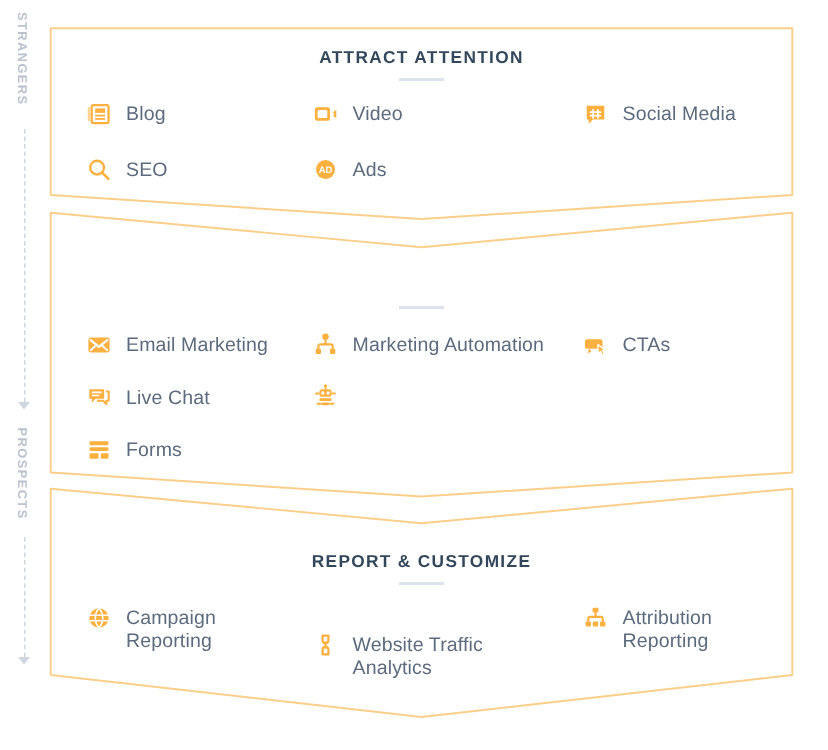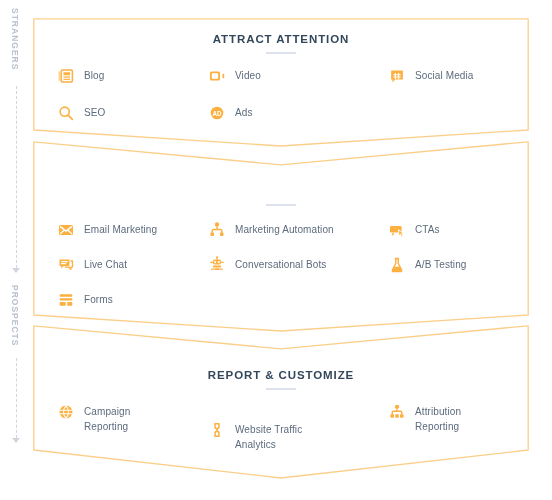--- a/index.html
+++ b/index.html
@@ -72,21 +72,21 @@
     gap:9px;
   }
   .item .ico{
     flex:0 0 auto;
     width:18px;height:18px;
     display:block;
     margin-top:-1px;
   }
   .item .lbl{
     color:#5c6b7d;
-    font-size:10px;
+    font-size:13px;
     line-height:15px;
     white-space:pre-line;
     letter-spacing:0.1px;
   }
 </style>
 </head>
 <body>
 
 <div id="stage">
 
@@ -212,30 +212,20 @@
                 <path d="M12 1.8v2.4" stroke="#fbb040" stroke-width="1.7" stroke-linecap="round"></path>
                 <circle cx="12" cy="1.6" r="1.4" fill="#fbb040"></circle>
                 <rect x="6.6" y="4.6" width="10.8" height="6.8" rx="2.4" fill="#fbb040"></rect>
                 <circle cx="9.6" cy="8" r="1.5" fill="#fff"></circle>
                 <circle cx="14.4" cy="8" r="1.5" fill="#fff"></circle>
                 <rect x="6.6" y="12.6" width="10.8" height="2.6" rx="1" fill="#fbb040"></rect>
                 <rect x="8.6" y="16.4" width="6.8" height="2.4" rx="1" fill="#fbb040"></rect>
                 <path d="M3.6 8.4h2.2M18.2 8.4h2.2M4.9 17.6h3M16.1 17.6h3" stroke="#fbb040" stroke-width="1.7" stroke-linecap="round"></path>
               </svg>
             </span>
-            <span class="lbl">Conversational Bots</span>
-          </div>
-          <div class="item" style="left: 355px; top: 116px;">
-            <span style="display: block; width: 18px; height: 18px; flex: 0 0 auto;">
-              <svg class="ico" viewBox="0 0 24 24" fill="none" xmlns="http://www.w3.org/2000/svg">
-                <path d="M9.2 3.4h5.6M10.4 3.6v6.1L5.9 18.6a1.5 1.5 0 0 0 1.3 2.2h9.6a1.5 1.5 0 0 0 1.3-2.2l-4.5-8.9V3.6z" stroke="#fbb040" stroke-width="1.9" stroke-linejoin="round" fill="none"></path>
-                <path d="M8.1 14.4h7.8l2.1 4.2a1.5 1.5 0 0 1-1.3 2.2H7.3a1.5 1.5 0 0 1-1.3-2.2z" fill="#fbb040"></path>
-              </svg>
-            </span>
-            <span class="lbl">A/B Testing</span>
           </div>
           <div class="item" style="left: 24px; top: 151px;">
             <span style="display: block; width: 18px; height: 18px; flex: 0 0 auto;">
               <svg class="ico" viewBox="0 0 24 24" fill="none" xmlns="http://www.w3.org/2000/svg">
                 <rect x="3.6" y="4.2" width="16.8" height="3.6" rx="1" fill="#fbb040"></rect>
                 <rect x="3.6" y="9.6" width="16.8" height="3.2" rx="1" fill="#fbb040"></rect>
                 <rect x="3.6" y="14.8" width="8" height="5" rx="1" fill="#fbb040"></rect>
                 <rect x="13.6" y="14.8" width="6.8" height="5" rx="1" fill="#fbb040"></rect>
               </svg>
             </span>

